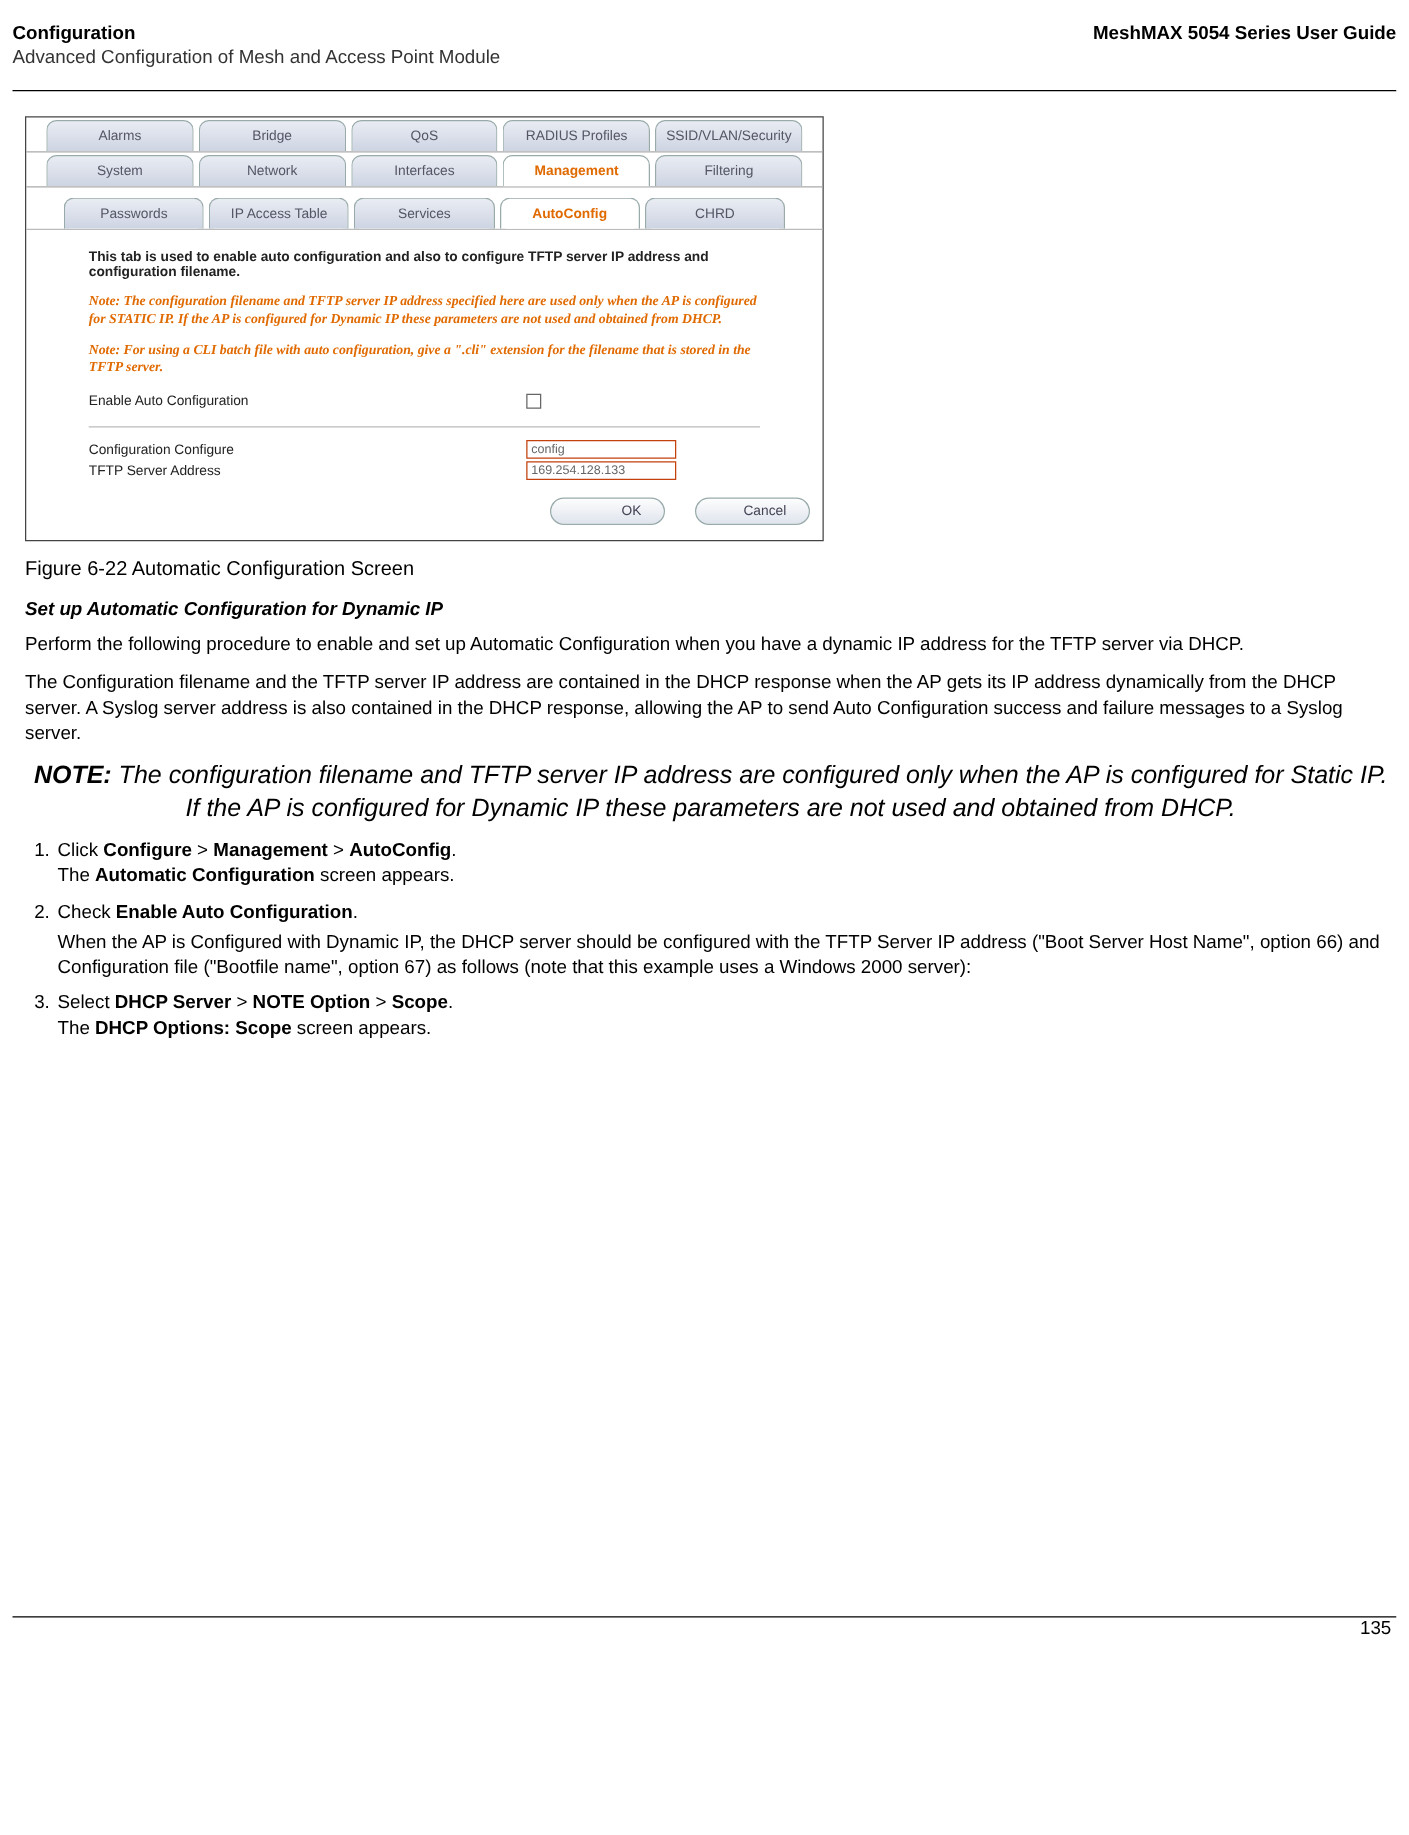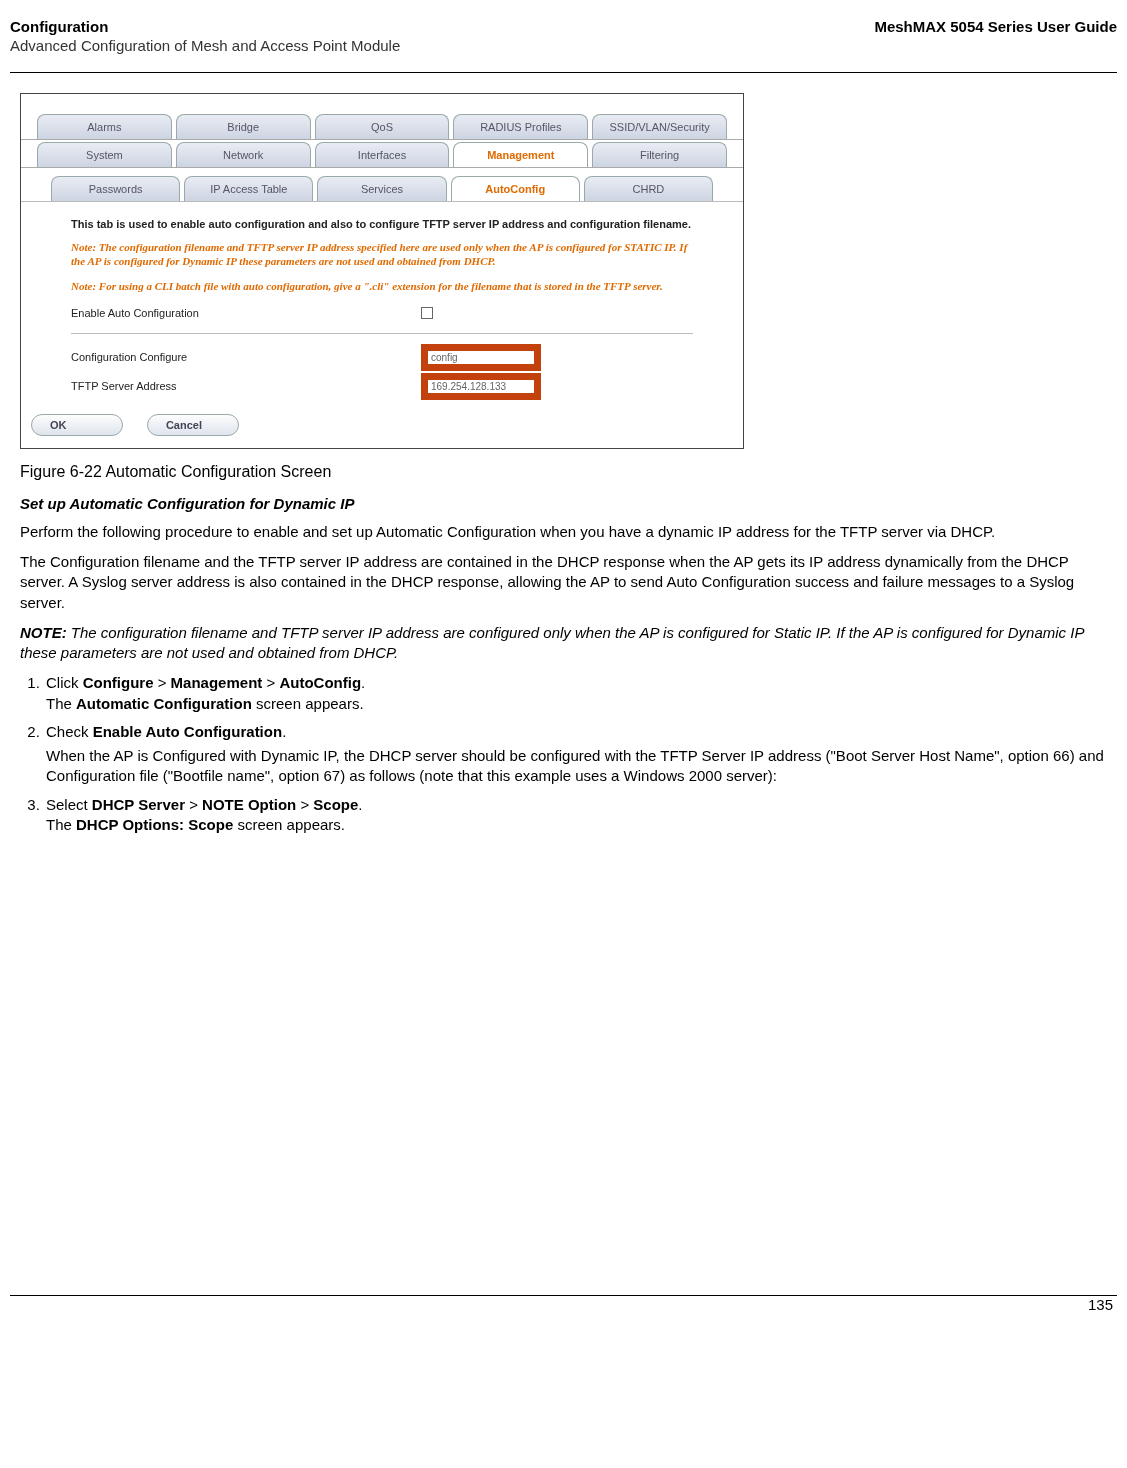--- a/index.html
+++ b/index.html
@@ -4,41 +4,41 @@
 <style>
 * { box-sizing: border-box; margin: 0; padding: 0; }
 body { font-family: Arial, Helvetica, sans-serif; font-size: 14px; color: #000; background: #fff; width: 1127px; padding: 18px 10px 10px; }
 .header { display: flex; justify-content: space-between; align-items: baseline; margin-bottom: 2px; }
 .header-left { font-size: 15px; }
 .header-right { font-size: 15px; font-weight: bold; }
 .subhead { font-size: 15px; color: #333; margin-bottom: 18px; }
 hr.top-rule { border: none; border-top: 1px solid #000; margin-bottom: 20px; }
 hr.bot-rule { border: none; border-top: 1px solid #000; margin-top: 460px; }
 
-.screenshot { width: 724px; border: 1px solid #444; background: #fff; margin-left: 10px; margin-top: 10px; padding: 20px 0 12px; }
+.screenshot { width: 639px; border: 1px solid #444; background: #fff; margin-left: 10px; margin-top: 10px; padding: 2px 0 12px; }
 
 .tab-row { padding: 0 14px; display: flex; gap: 0; border-bottom: 1px solid #aaa; margin-bottom: 2px; }
 .tab-row.sub { padding: 0 28px; border-bottom: 1px solid #bbb; margin-top: 8px; }
 .tab { flex: 1; text-align: center; font-size: 11px; color: #556; background: linear-gradient(#e9ecf3,#cdd4e2); border: 1px solid #9aa; border-bottom: none; border-radius: 8px 8px 0 0; padding: 6px 4px; margin: 0 2px; cursor: pointer; }
 .tab.active { background: #fff; color: #e06a00; font-weight: bold; }
 .sect-body { padding: 14px 50px 6px; font-size: 11px; color: #222; }
 .sect-body .hint { font-weight: bold; }
 .note-orange { font-family: Georgia, serif; font-style: italic; font-weight: bold; color: #e06a00; margin-top: 10px; line-height: 1.3; }
 .cfg-row { margin-top: 14px; display:flex; align-items:center; }
 .cfg-row label { flex: 0 0 350px; }
 .cbx { width:12px; height:12px; border:1px solid #666; display:inline-block; }
-.txt { border:7px solid #c2410c; background:#fff; font-size:10px; padding:1px 3px; color:#666; width:120px; }
+.txt { border:1px solid #c2410c; background:#fff; font-size:10px; padding:1px 3px; color:#666; width:120px; }
 .hrline { border:none; border-top:1px solid #bbb; margin: 14px 0 10px; }
-.btn-row { text-align:left; padding-top:8px;font-weight:bold; }
+.btn-row { text-align:right; padding-top:8px; }
 .pill { display:inline-block; min-width:92px; padding:4px 18px; font-size:11px; color:#445; background:linear-gradient(#fdfdfd,#dfe4ed); border:1px solid #9aa; border-radius:12px; margin:0 10px; cursor:pointer; }
 
 .fig-cap { font-weight: normal; font-size: 16px; margin: 14px 0 14px 10px; }
 .h3 { font-weight: bold; font-style: italic; font-size: 15px; margin: 0 0 10px 10px; }
 p.body { font-size: 15px; margin: 0 0 10px 10px; line-height: 1.35; }
-p.note-para { font-size: 15px; margin: 0 0 10px 10px; line-height: 1.35; }
+p.note-para { font-size: 20px; margin: 0 0 10px 10px; line-height: 1.35; text-align: center; }
 p.note-para .lbl { font-weight:bold; font-style:italic; }
 p.note-para .txtit { font-style: italic; }
 ol.steps { list-style: decimal; margin-left: 34px; font-size:15px; }
 ol.steps li { margin-bottom: 8px; line-height: 1.35; padding-left: 2px; }
 ol.steps li .indent { display:block; margin-top:4px; }
 .page-num { text-align: right; font-weight: normal; font-size: 15px; margin-top: 0; padding-right: 4px; }
 </style>
 </head>
 <body>
 

